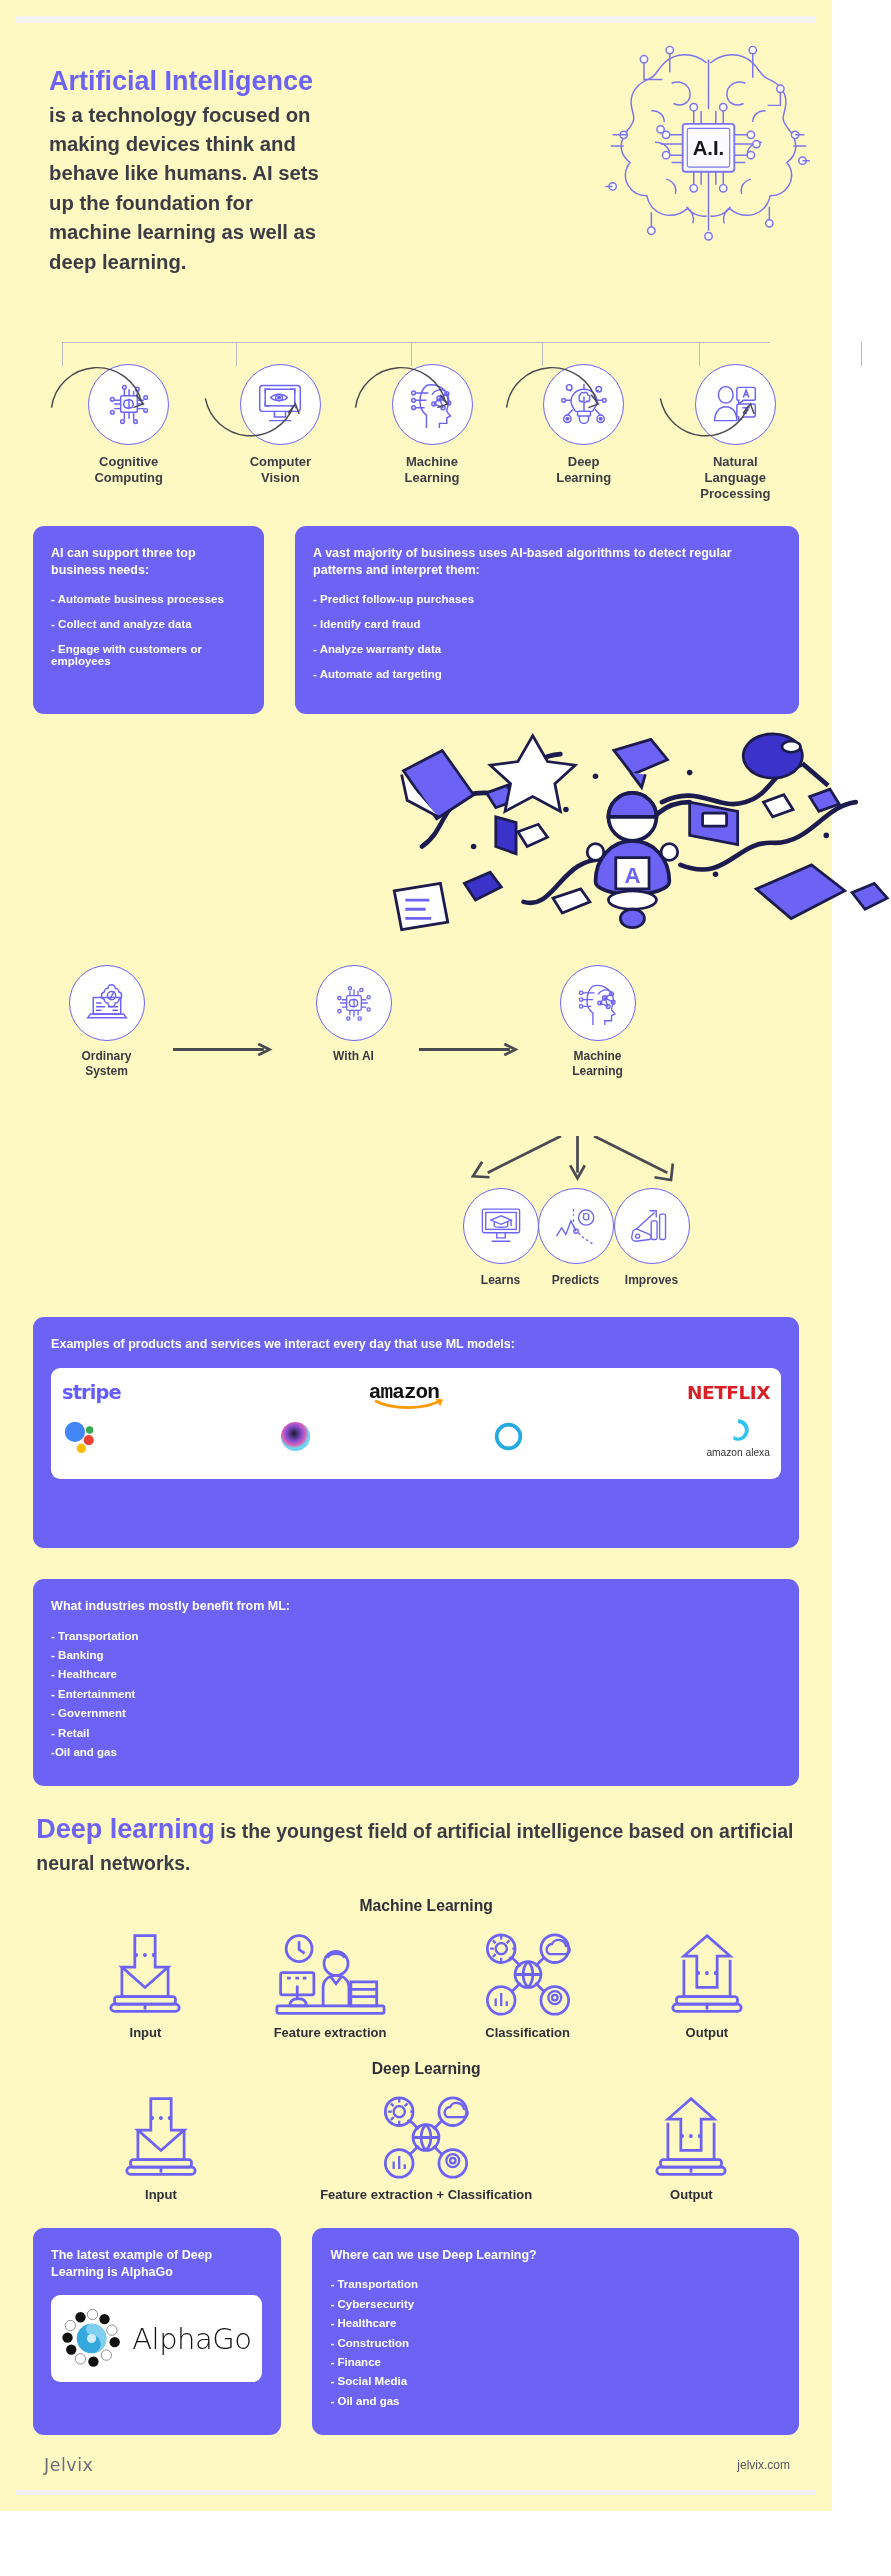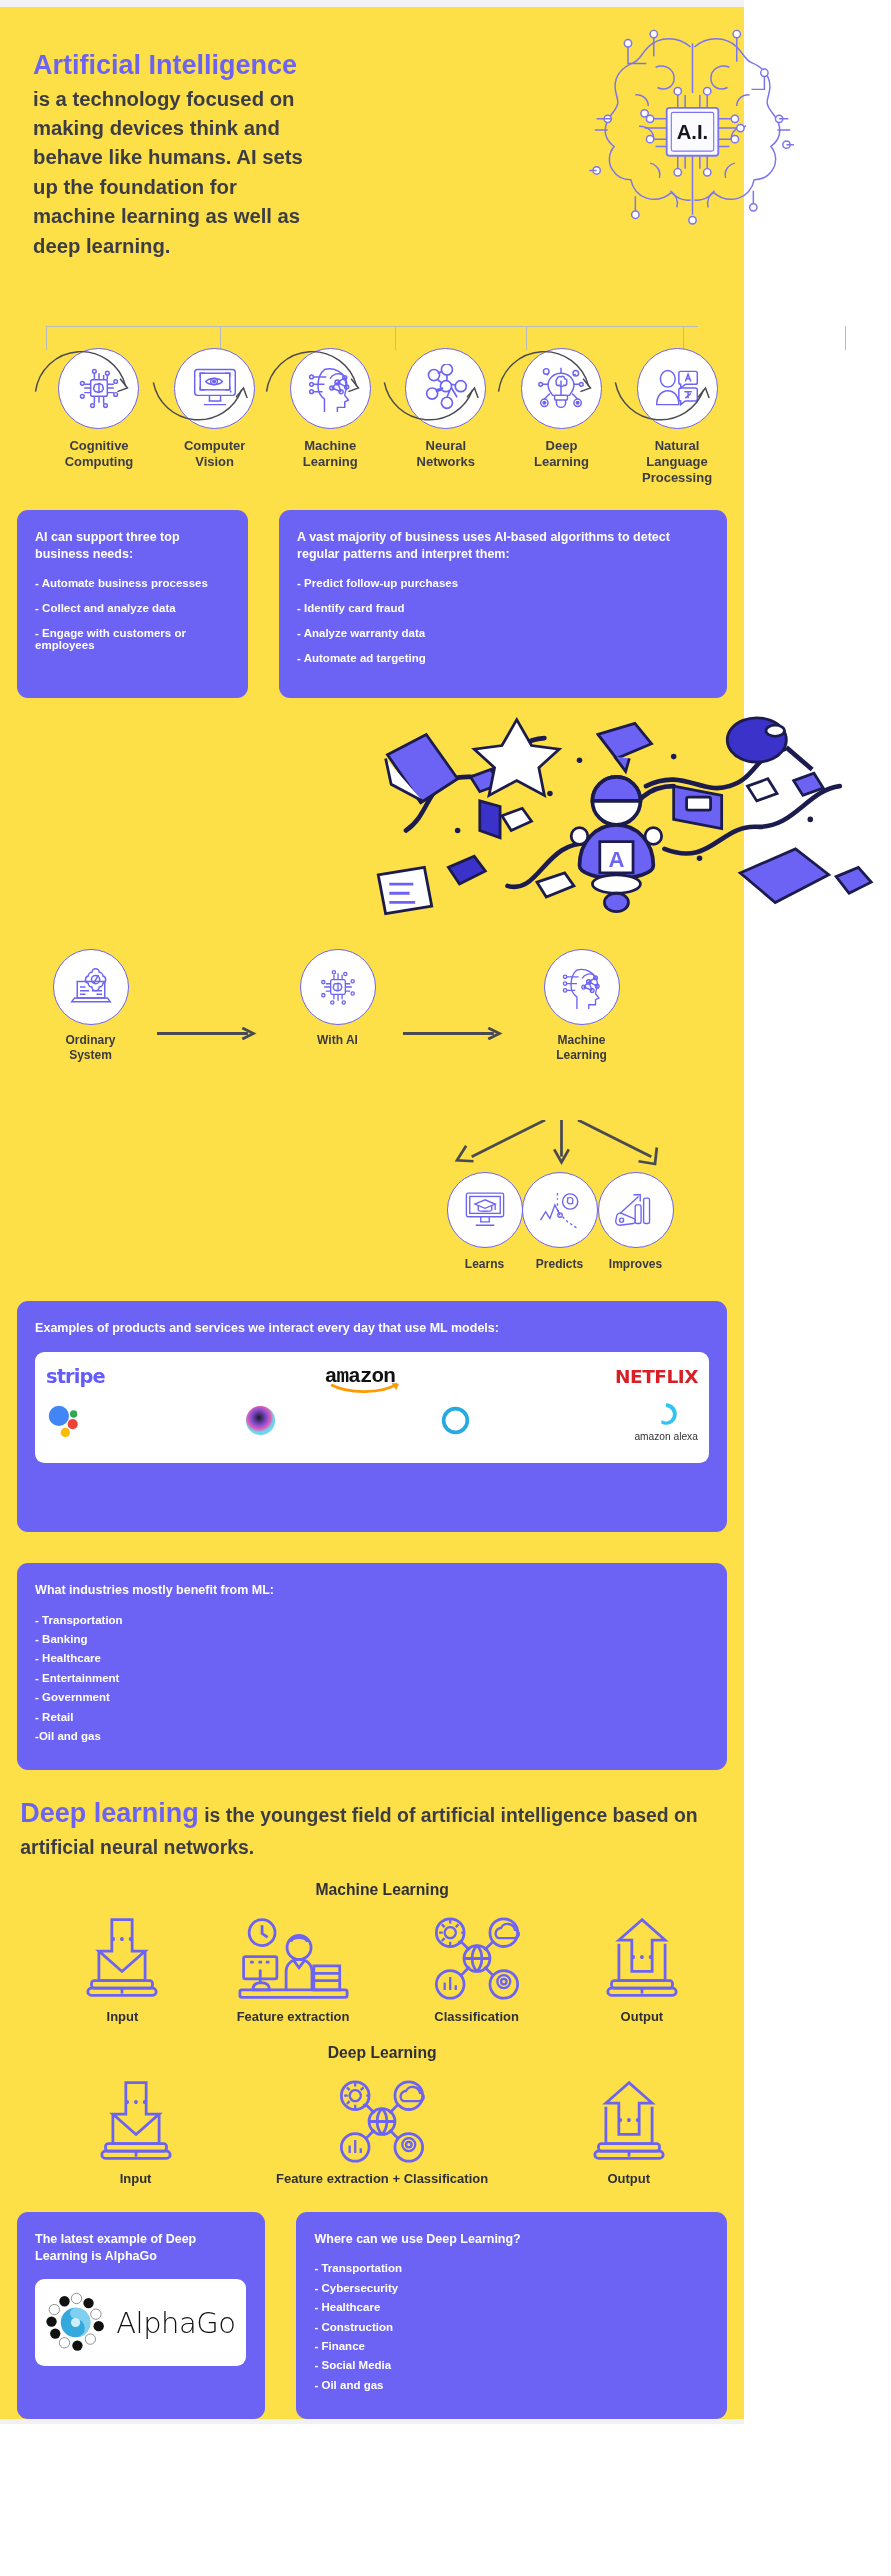--- a/index.html
+++ b/index.html
@@ -4,21 +4,21 @@
 <style>
   * { box-sizing: border-box; margin: 0; padding: 0; }
   html, body {
     width: 892px;
     background: #ffffff;
     font-family: "Liberation Sans", sans-serif;
     color: #3a3a42;
   }
   body { width: 892px; min-height: 2576px; position: relative; overflow-x: hidden; }
 
-  .page { width: 744px; position: relative; padding: 0; background:#fde047; }
+  .page { width: 832px; position: relative; padding: 16px; background:#fef9c3; }
   .lead {
     font-size: 20.3px;
     line-height: 1.45;
     font-weight: 700;
     color: #3c3c45;
   }
   .lead .big {
     font-size: 27px;
     font-weight: 700;
     color: #6c63f5;
@@ -261,41 +261,20 @@
       <div class="arc">
         <svg width="103" height="100" viewBox="0 0 112 108" fill="none" stroke="#4a4a52" stroke-width="1.6">
           <path d="M6 58A50 50 0 0 1 104 52"></path>
           <path d="M98 44l8 10-11 4" fill="none"></path>
         </svg>
       </div>
       <div class="icon-label" style="white-space:pre-line">Machine
 Learning</div>
     </div>
 
-    <div class="icon-cell">
-      <div class="circ">
-        <svg width="50" height="48" viewBox="0 0 54 52" fill="none" stroke="#6c63f5" stroke-width="1.8">
-          <circle cx="14" cy="12" r="6"></circle>
-            <circle cx="28" cy="6" r="6"></circle>
-          <circle cx="27" cy="24" r="6"></circle>
-            <circle cx="43" cy="24" r="6"></circle>
-          <circle cx="12" cy="32" r="6"></circle>
-            <circle cx="28" cy="42" r="6"></circle>
-          <path d="M18 10l5-2M17 16l6 5M28 12v6M33 22l5 1M31 29l-3 7M22 28l-6 2M16 28l8-2M33 26l6 10"></path>
-        </svg>
-      </div>
-      <div class="arc">
-        <svg width="103" height="100" viewBox="0 0 112 108" fill="none" stroke="#4a4a52" stroke-width="1.6">
-          <path d="M8 48A50 50 0 0 0 104 56"></path>
-          <path d="M98 64l8-10 4 11" fill="none"></path>
-        </svg>
-      </div>
-      <div class="icon-label" style="white-space:pre-line">Neural
-Networks</div>
-    </div>
 
     <div class="icon-cell">
       <div class="circ">
         <svg width="52" height="48" viewBox="0 0 56 52" fill="none" stroke="#6c63f5" stroke-width="1.6">
           <path d="M28 10c-8 0-14 6-14 13 0 5 3 8 5 11h18c2-3 5-6 5-11 0-7-6-13-14-13Z"></path>
           <path d="M24 16c0-2 2-3 4-2 1-1 4-1 4 2 2 0 3 2 2 4 1 2-1 4-3 3-1 2-4 2-5 0-2 1-4-1-3-3-1-2 0-4 1-4Z"></path>
           <path d="M28 18v16"></path>
           <rect x="21" y="34" width="14" height="5" rx="1"></rect>
           <path d="M23 39v3a5 5 0 0 0 10 0v-3"></path>
           <circle cx="12" cy="8" r="3"></circle>
@@ -768,16 +747,20 @@
       <div class="card-item tight">- Transportation</div>
       <div class="card-item tight">- Cybersecurity</div>
       <div class="card-item tight">- Healthcare</div>
       <div class="card-item tight">- Construction</div>
       <div class="card-item tight">- Finance</div>
       <div class="card-item tight">- Social Media</div>
       <div class="card-item tight">- Oil and gas</div>
     </div>
   </section>
 
+  <div class="footer">
+    <span class="footer-logo">Jelvix</span>
+    <span class="footer-url">jelvix.com</span>
+  </div>
   <div class="footer-rule"></div>
 
 </div>
 
 
 </body></html>

